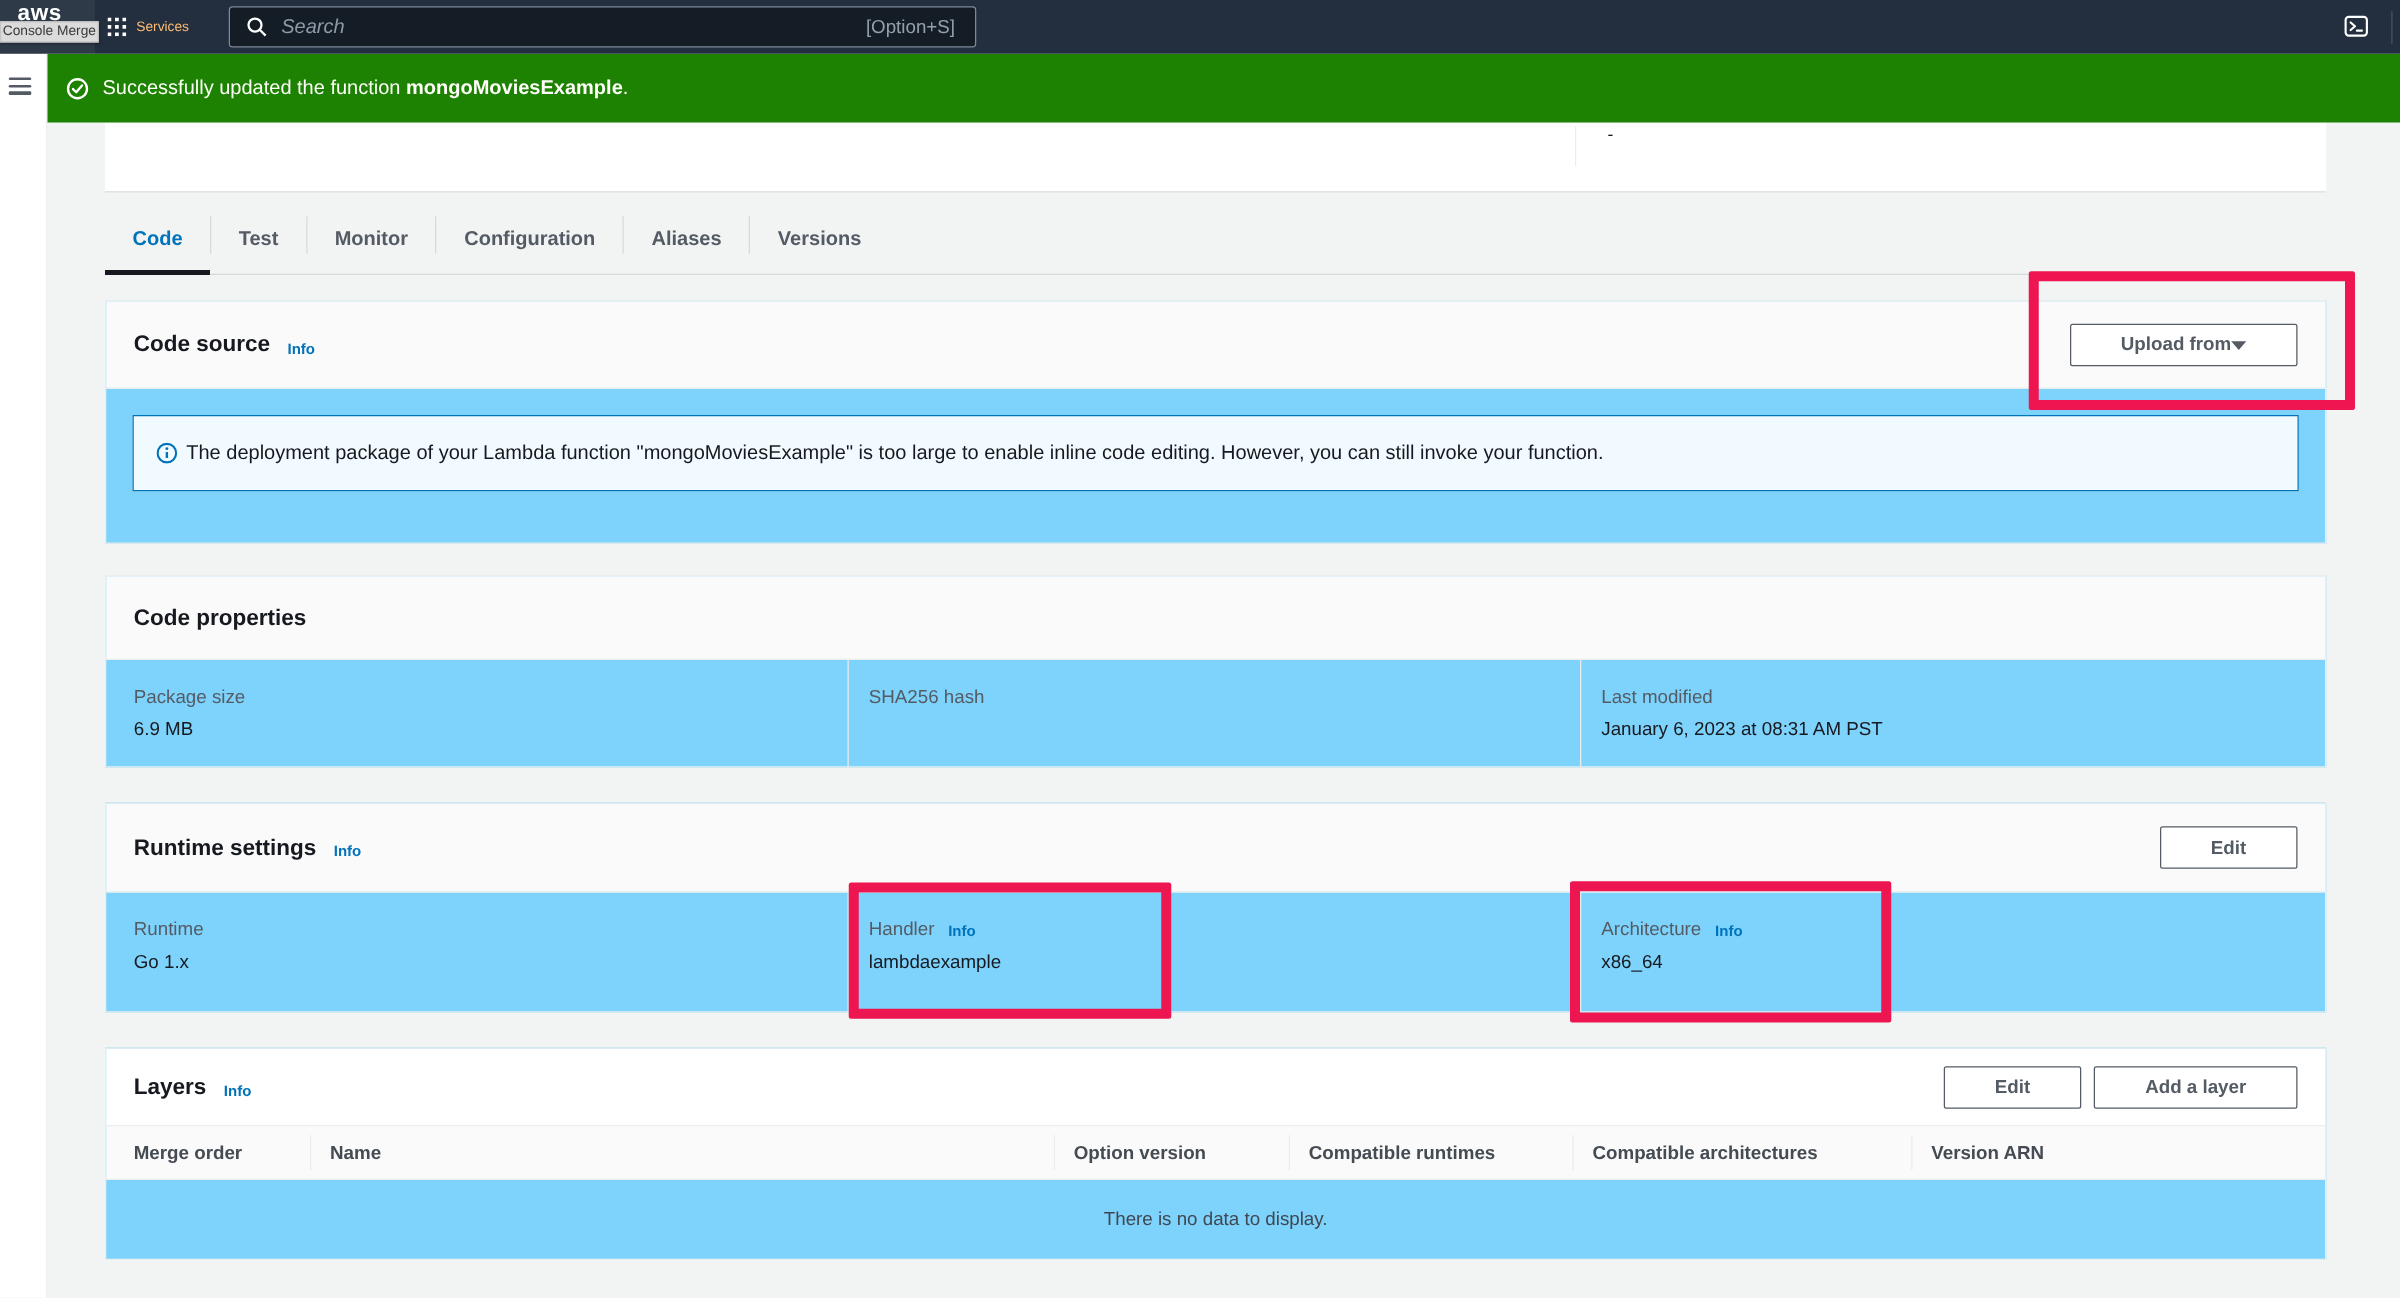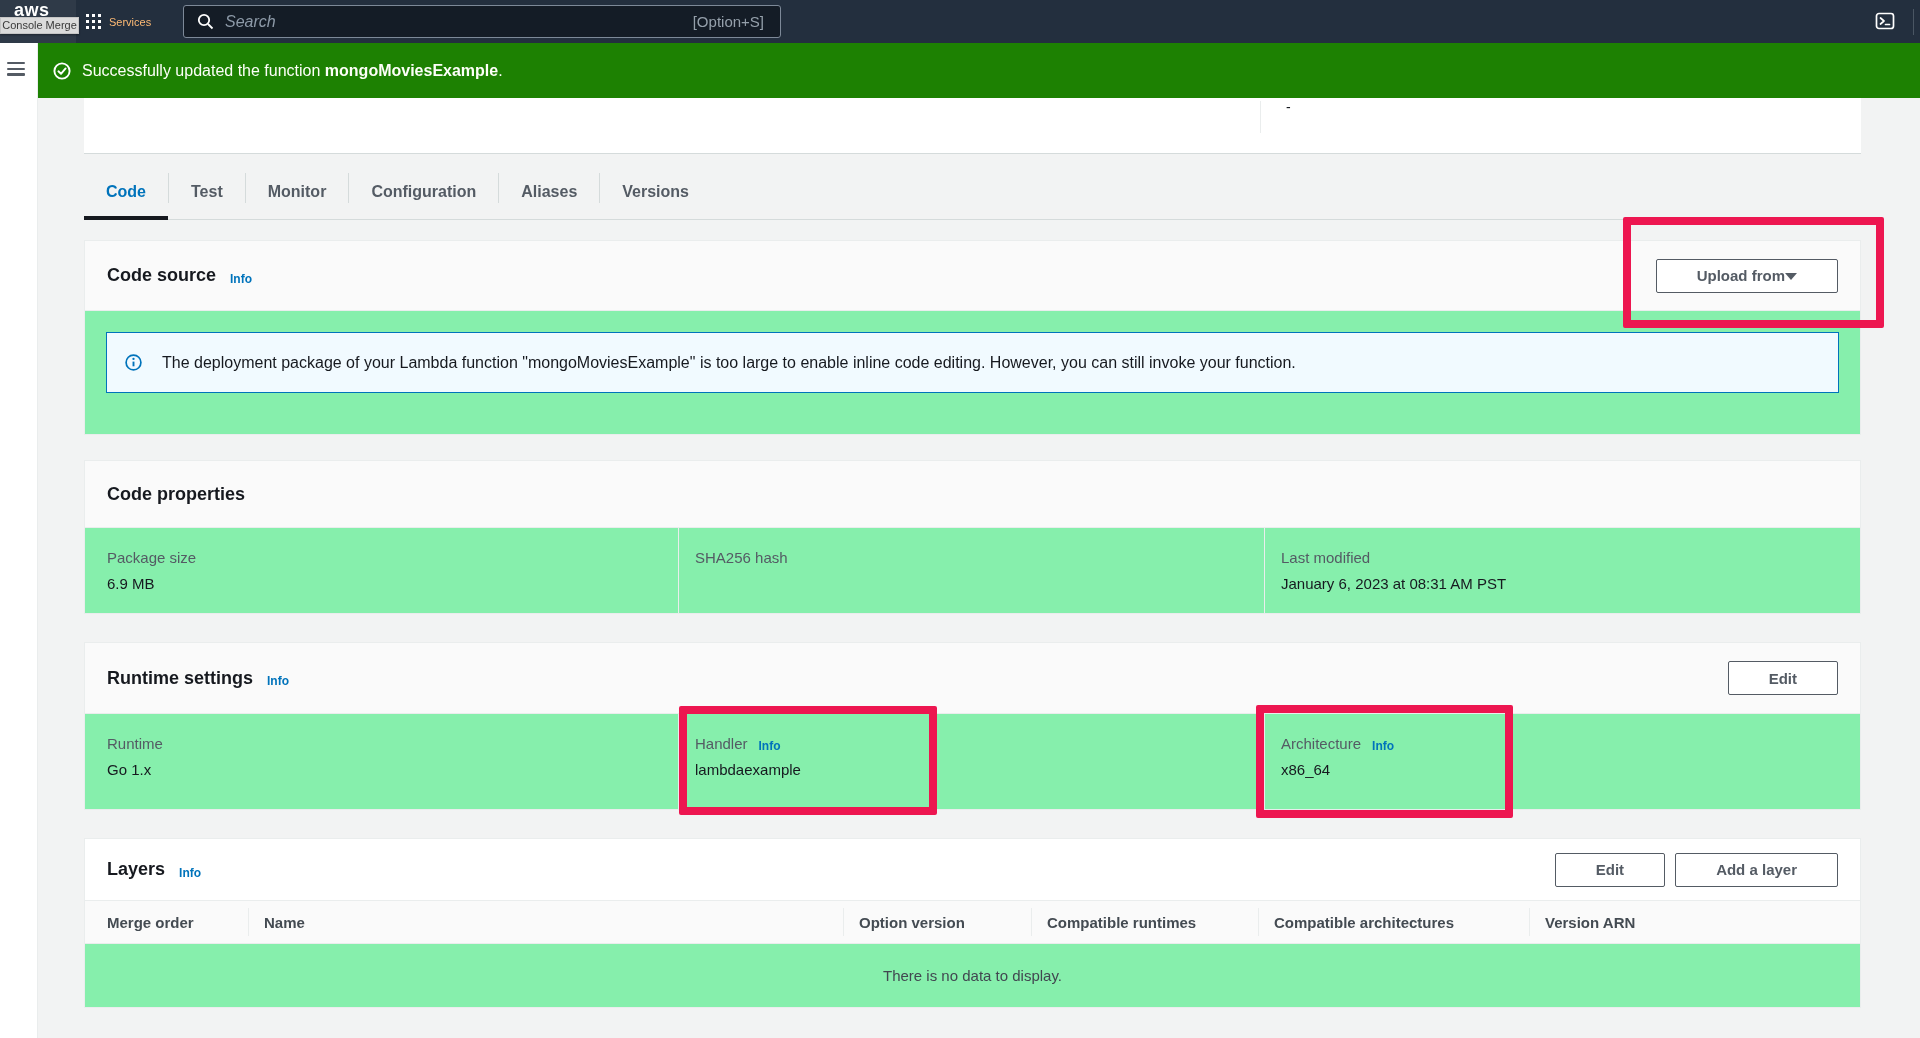--- a/index.html
+++ b/index.html
@@ -48,36 +48,36 @@
   .overview-dash { position: absolute; left: 1202px; top: 1px; font-size: 14px; color: #16191f; }
   
   .tabs { position: absolute; left: 84px; top: 165px; width: 1777px; height: 55px; display: flex; align-items: stretch;
           border-bottom: 1px solid #d5dbdb; }
   .tab { position: relative; display: flex; align-items: center; padding: 0 22px; font-size: 16px; font-weight: 700;
          color: #545b64; cursor: pointer; }
   .tab.active { color: var(--accent); }
   .tab.active::after { content: ""; position: absolute; left: 0; right: 0; bottom: -1px; height: 4px; background: #16191f; }
   .tab-sep { width: 1px; height: 30px; background: #d5dbdb; align-self: center; margin-top: -8px; }
   
-  .panel { position: absolute; left: 84px; width: 1777px; background: #86efac; border: 1px solid var(--border); }
+  .panel { position: absolute; left: 84px; width: 1777px; background: #7dd3fc; border: 1px solid var(--border); }
   .panel-header { display: flex; align-items: center; background: #fafafa; border-bottom: 1px solid var(--border); padding: 0 22px; }
   .panel-title { font-size: 18px; font-weight: 700; color: #16191f; }
   .info-link { color: var(--accent); font-size: 12px; font-weight: 700; margin-left: 14px; position: relative; top: 3px; cursor: pointer; }
   .aws-btn { display: inline-flex; align-items: center; justify-content: center; height: 34px; padding: 0 40px;
              background: #ffffff; border: 1px solid #545b64; border-radius: 2px; color: #545b64; font-size: 15px;
              font-weight: 700; font-family: inherit; cursor: pointer; }
   .caret-down { width: 0; height: 0; border-left: 6px solid transparent; border-right: 6px solid transparent;
                 border-top: 7px solid #545b64; margin-top: 1px; }
   
   .code-source { top: 240px; height: 195px; }
   .code-source .panel-header { height: 70px; }
   .alert-info { position: absolute; left: 21px; top: 91px; width: 1733px; height: 61px; background: #f1faff;
                 border: 1px solid #0073bb; border-radius: 0; display: flex; align-items: center; }
   .alert-info .icon { margin-left: 18px; flex: none; }
-  .alert-text { margin-left: 20px; font-size: 16px; color: #16191f; }
+  .alert-text { margin-left: 7px; font-size: 16px; color: #16191f; }
   
   .prop-rows { display: grid; grid-template-columns: 593px 586px 1fr; }
   .prop-col { padding: 21px 16px 0 16px; }
   .prop-col.first { padding-left: 22px; }
   .prop-col + .prop-col { border-left: 1px solid var(--border); }
   .prop-label { font-size: 15px; color: var(--label); }
   .prop-value { margin-top: 9px; font-size: 15px; color: #16191f; display: flex; align-items: center; gap: 7px; }
   
   .code-properties { top: 460px; height: 154px; }
   .code-properties .panel-header { height: 67px; }

